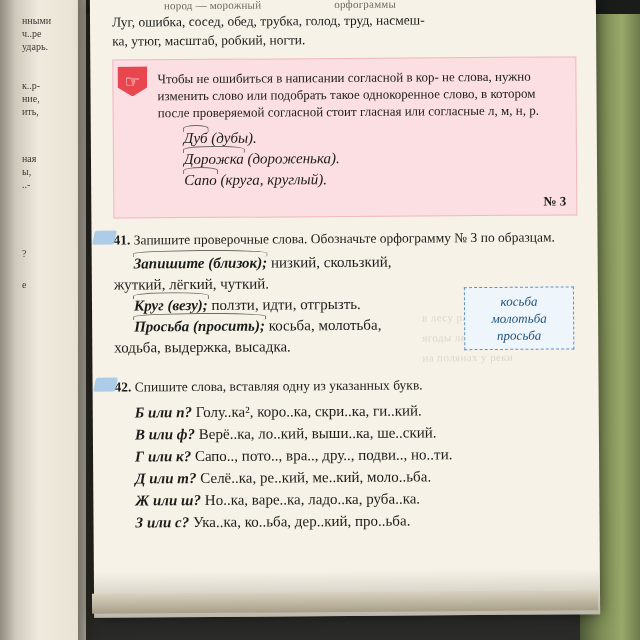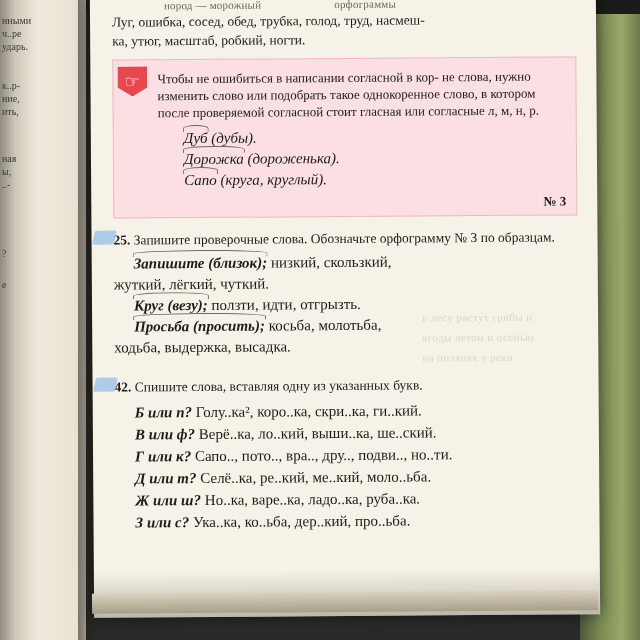--- a/index.html
+++ b/index.html
@@ -16,21 +16,21 @@
     background:linear-gradient(90deg,#4f5a3a 0%, #7d8c55 35%, #98a86a 70%, #6d7a4b 100%);}
   .desk-top{position:absolute;left:0;top:0;width:640px;height:14px;background:#1a1c1a;}
 
   
   .left-page{
     position:absolute;left:0;top:0;width:86px;height:640px;
     background:linear-gradient(90deg,#8f8b80 0%, #cfc9bb 18%, #efeadd 45%, #e7e1d2 100%);
   }
   .left-page-inner{
     position:absolute;left:0;top:0;width:86px;height:600px;
-    color:#3a3a38;font-size:10px;line-height:13px;padding:14px 6px 0 2px;box-sizing:border-box;
+    color:#3a3a38;font-size:10px;line-height:13px;padding:14px 6px 0 22px;box-sizing:border-box;
   }
   .left-page-inner div{white-space:nowrap;overflow:hidden;}
   .left-shadow{
     position:absolute;left:78px;top:0;width:26px;height:640px;
     background:linear-gradient(90deg, rgba(30,25,18,.55), rgba(30,25,18,.0));
   }
 
   
   .page{
     position:absolute;left:92px;top:-6px;width:506px;height:622px;
@@ -170,39 +170,44 @@
             <span class="arc">Сапо</span>
             <span>(круга, круглый).</span>
           </div>
         </div>
         <div class="numtag">№ 3</div>
       </div>
 
       <div class="ex">
         <div class="tabmark"></div>
         <div class="ex-head">
-          <span class="exnum">25.</span>
+          <span class="exnum">41.</span>
           <span>Запишите проверочные слова. Обозначьте орфограмму № 3 по образцам.</span>
         </div>
         <div class="ex-body">
           <div class="line">
             <span class="ita arc">Запишите (близок);</span><span class="reg"> низкий, скользкий,</span>
           </div>
           <div>
             <span class="reg">жуткий, лёгкий, чуткий.</span>
           </div>
           <div class="line">
             <span class="ita arc">Круг (везу);</span><span class="reg"> ползти, идти, отгрызть.</span>
           </div>
           <div class="line">
             <span class="ita arc">Просьба (просить);</span><span class="reg"> косьба, молотьба,</span>
           </div>
           <div>
             <span class="reg">ходьба, выдержка, высадка.</span>
           </div>
+        </div>
+        <div class="bluebox">
+          <div>косьба</div>
+          <div>молотьба</div>
+          <div>просьба</div>
         </div>
       </div>
 
       <div class="ex" style="margin-top:20px">
         <div class="tabmark"></div>
         <div class="ex-head">
           <span class="exnum">42.</span>
           <span>Спишите слова, вставляя одну из указанных букв.</span>
         </div>
         <div class="list42">

